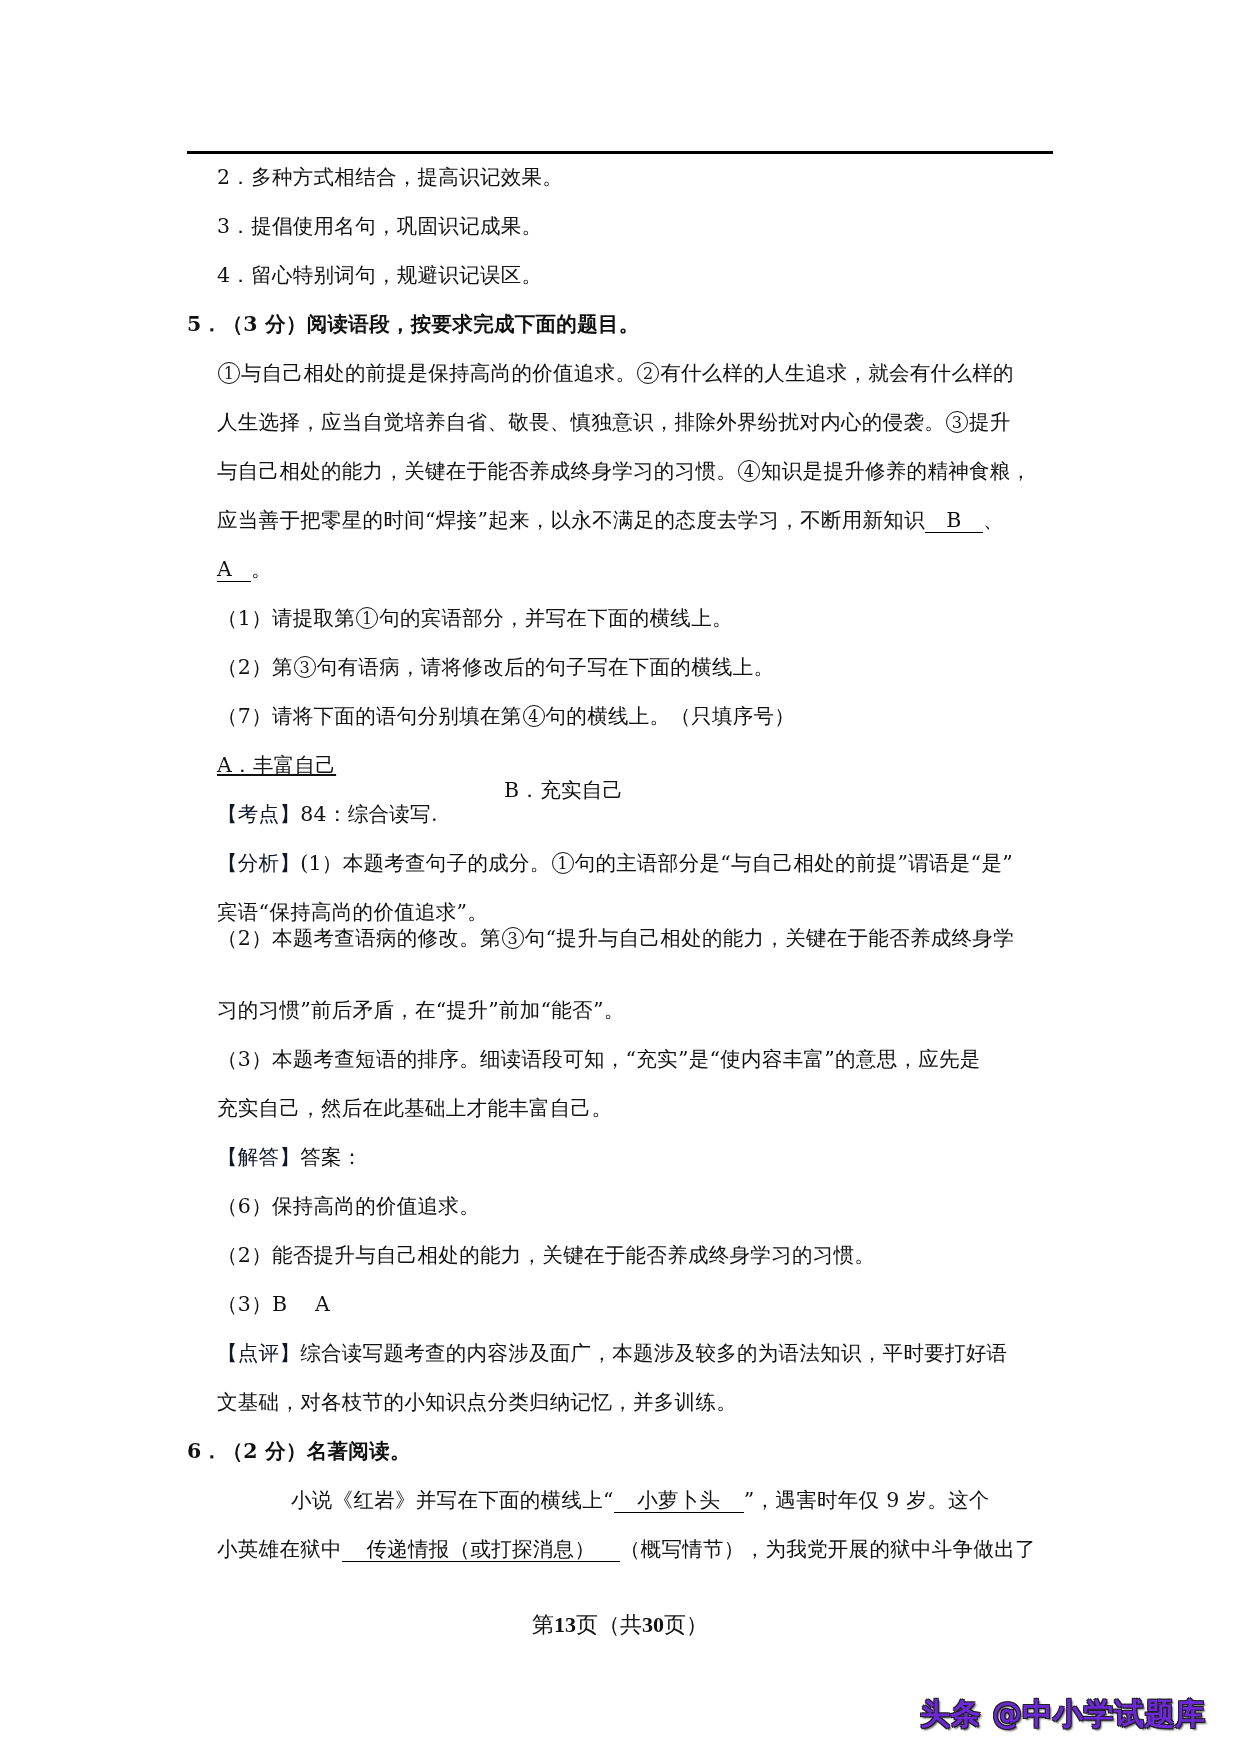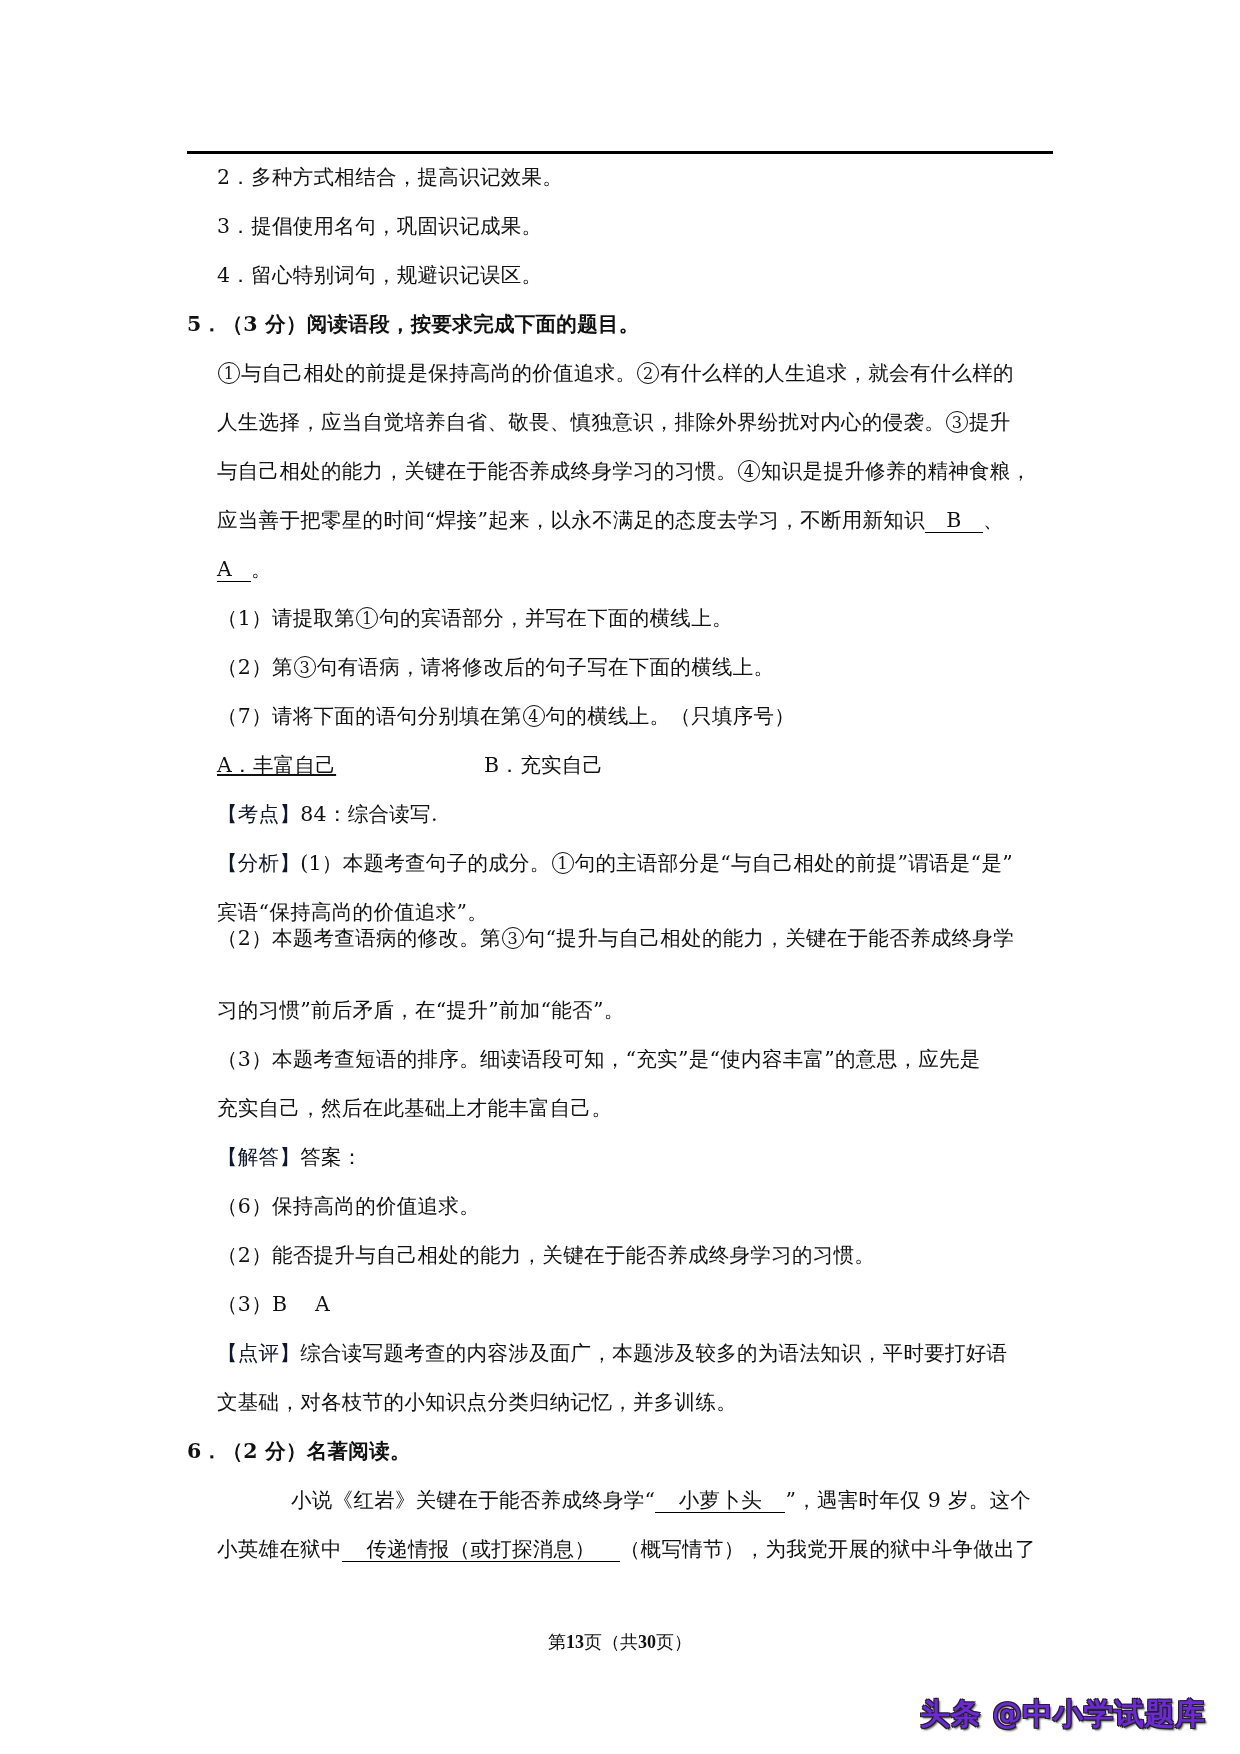--- a/index.html
+++ b/index.html
@@ -22,32 +22,32 @@
     display: inline-block; border-bottom: 1.5px solid #000; text-align: center;
     line-height: 24px;
   }
   .circ {
     display: inline-block; width: 22px; height: 22px; border: 1.3px solid #111;
     border-radius: 50%; text-align: center; line-height: 22px; font-size: 16px;
     margin: 0 1px; vertical-align: 1px; box-sizing: border-box;
   }
   .footer {
     position: absolute; top: 1610px; left: 0; width: 1240px; text-align: center;
-    font-size: 18px; font-family: "Liberation Serif", serif; margin-top: 20px;
+    font-size: 22px; font-family: "Liberation Serif", serif;
   }
   .footer b { font-weight: bold; }
   .watermark {
     position: absolute; top: 1694px; left: 920px; font-size: 30px;
     font-family: "DejaVu Sans", "Liberation Sans", sans-serif;
     color: #6d28d9; font-weight: bold;
     text-shadow: -1px -1px 0 #222, 1px -1px 0 #222, -1px 1px 0 #222, 1px 1px 0 #222, 2px 2px 2px #555;
     letter-spacing: 0.5px;
   }
   .optA { position: absolute; left: 217px; text-decoration: underline; }
-  .optB { position: absolute; left: 484px; }
+  .optB { position: absolute; left: 504px; margin-top: 25px; }
 </style>
 </head>
 <body>
 
 <div class="rule"></div>
 
 <div class="line" style="top:163px">2．多种方式相结合，提高识记效果。</div>
 <div class="line" style="top:212px">3．提倡使用名句，巩固识记成果。</div>
 <div class="line" style="top:261px">4．留心特别词句，规避识记误区。</div>
 
@@ -104,21 +104,21 @@
 <div class="line" style="top:1241px">（2）能否提升与自己相处的能力，关键在于能否养成终身学习的习惯。</div>
 <div class="line" style="top:1290px">（3）B　 A</div>
 
 <div class="line" style="top:1339px">
   <span class="tag">【点评】</span><span>综合读写题考查的内容涉及面广，本题涉及较多的为语法知识，平时要打好语</span>
 </div>
 <div class="line" style="top:1388px">文基础，对各枝节的小知识点分类归纳记忆，并多训练。</div>
 
 <div class="line qnum" style="top:1437px">6．（2 分）名著阅读。</div>
 <div class="line" style="top:1486px; left:291px">
-  <span>小说《红岩》关键在于能否养成终身学“</span><span class="blank" style="width:130px">小萝卜头</span><span>”，遇害时年仅 9 岁。这个</span>
+  <span>小说《红岩》并写在下面的横线上“</span><span class="blank" style="width:130px">小萝卜头</span><span>”，遇害时年仅 9 岁。这个</span>
 </div>
 <div class="line" style="top:1535px">
   <span>小英雄在狱中</span><span class="blank" style="width:278px">传递情报（或打探消息）</span><span>（概写情节），为我党开展的狱中斗争做出了</span>
 </div>
 
 <div class="footer">
   <span>第</span><b>13</b><span>页（共</span><b>30</b><span>页）</span>
 </div>
 
 <div class="watermark">头条 @中小学试题库</div>

